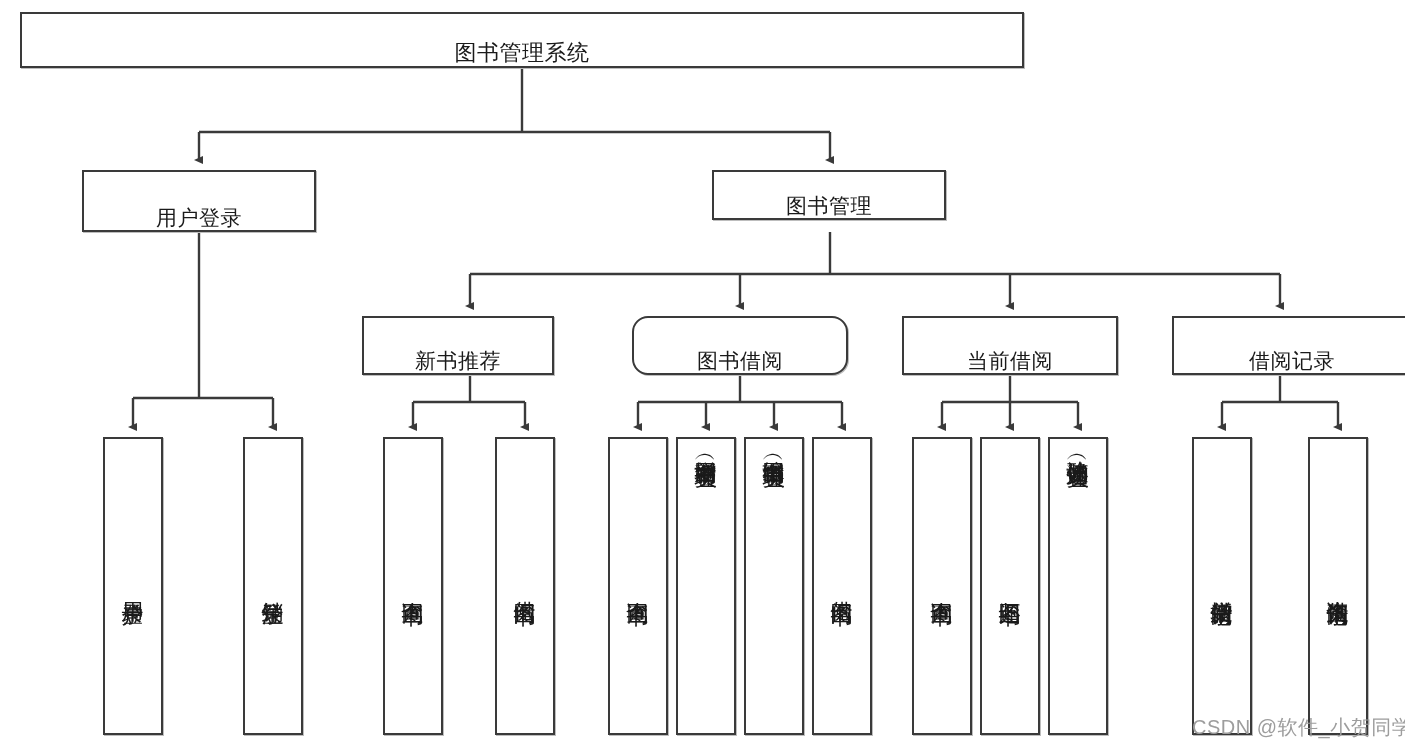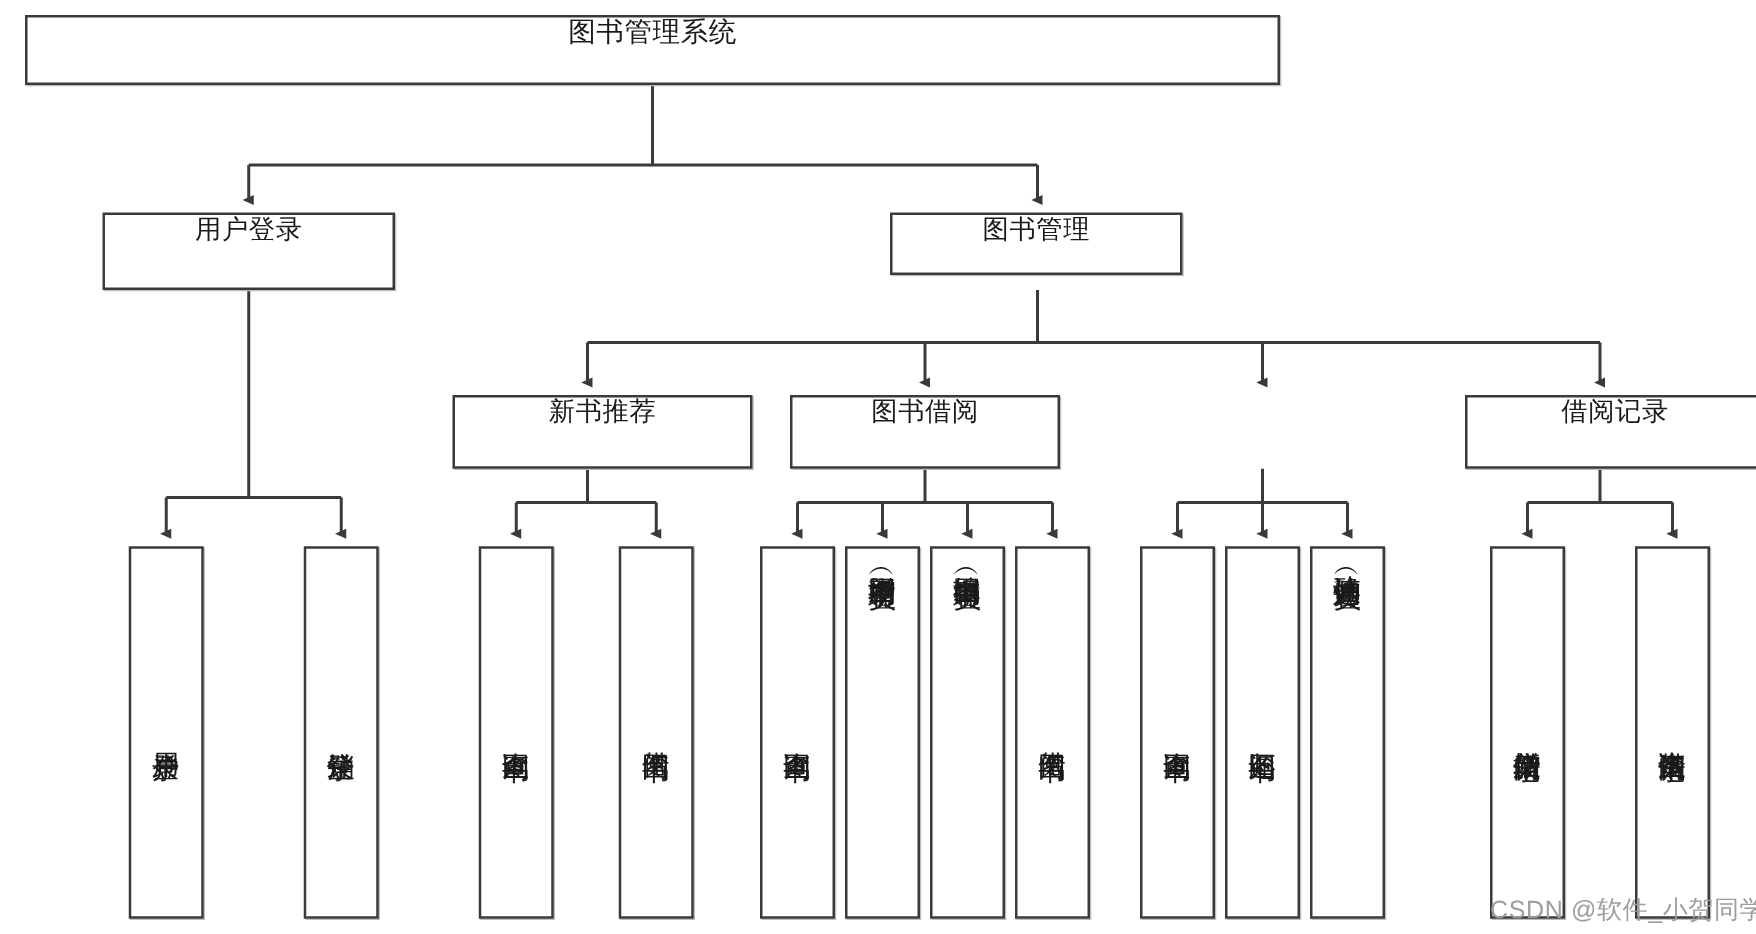--- a/index.html
+++ b/index.html
@@ -24,21 +24,21 @@
     width: 1405px;
     height: 747px;
     pointer-events: none;
   }
   .node {
     position: absolute;
     box-sizing: border-box;
     border: 2px solid #3a3a3a;
     background: #ffffff;
     display: flex;
-    align-items: flex-start;
+    align-items: flex-end;
     justify-content: center;
     box-shadow: 1px 1px 0 #bdbdbd;
   }
   .node .label {
     color: #1a1a1a;
     font-size: 21px;
     line-height: 1.12;
     letter-spacing: 0.5px;
     white-space: nowrap;
   }
@@ -133,25 +133,28 @@
     <span class="label">图书管理系统</span>
   </div>
 
   <div class="node" style="left:82px; top:170px; width:234px; height:62px;">
     <span class="label">用户登录</span>
   </div>
   <div class="node" style="left:712px; top:170px; width:234px; height:50px;">
     <span class="label">图书管理</span>
   </div>
 
-  <div class="node" style="left:362px; top:316px; width:240px; height:59px;">
+  <div class="node" style="left:362px; top:316px; width:192px; height:59px;">
     <span class="label">新书推荐</span>
   </div>
-  <div class="node" style="left:632px; top:316px; width:216px; height:59px;">
+  <div class="node" style="left:632px; top:316px; width:216px; height:59px;border-radius:16px;">
     <span class="label">图书借阅</span>
+  </div>
+  <div class="node" style="left:902px; top:316px; width:216px; height:59px;">
+    <span class="label">当前借阅</span>
   </div>
   <div class="node" style="left:1172px; top:316px; width:240px; height:59px;">
     <span class="label">借阅记录</span>
   </div>
 
   <div class="node leaf" style="left:103px; top:437px; width:60px; height:298px;">
     <div class="leaf-inner">
       <span class="label">用户登录</span>
     </div>
   </div>

